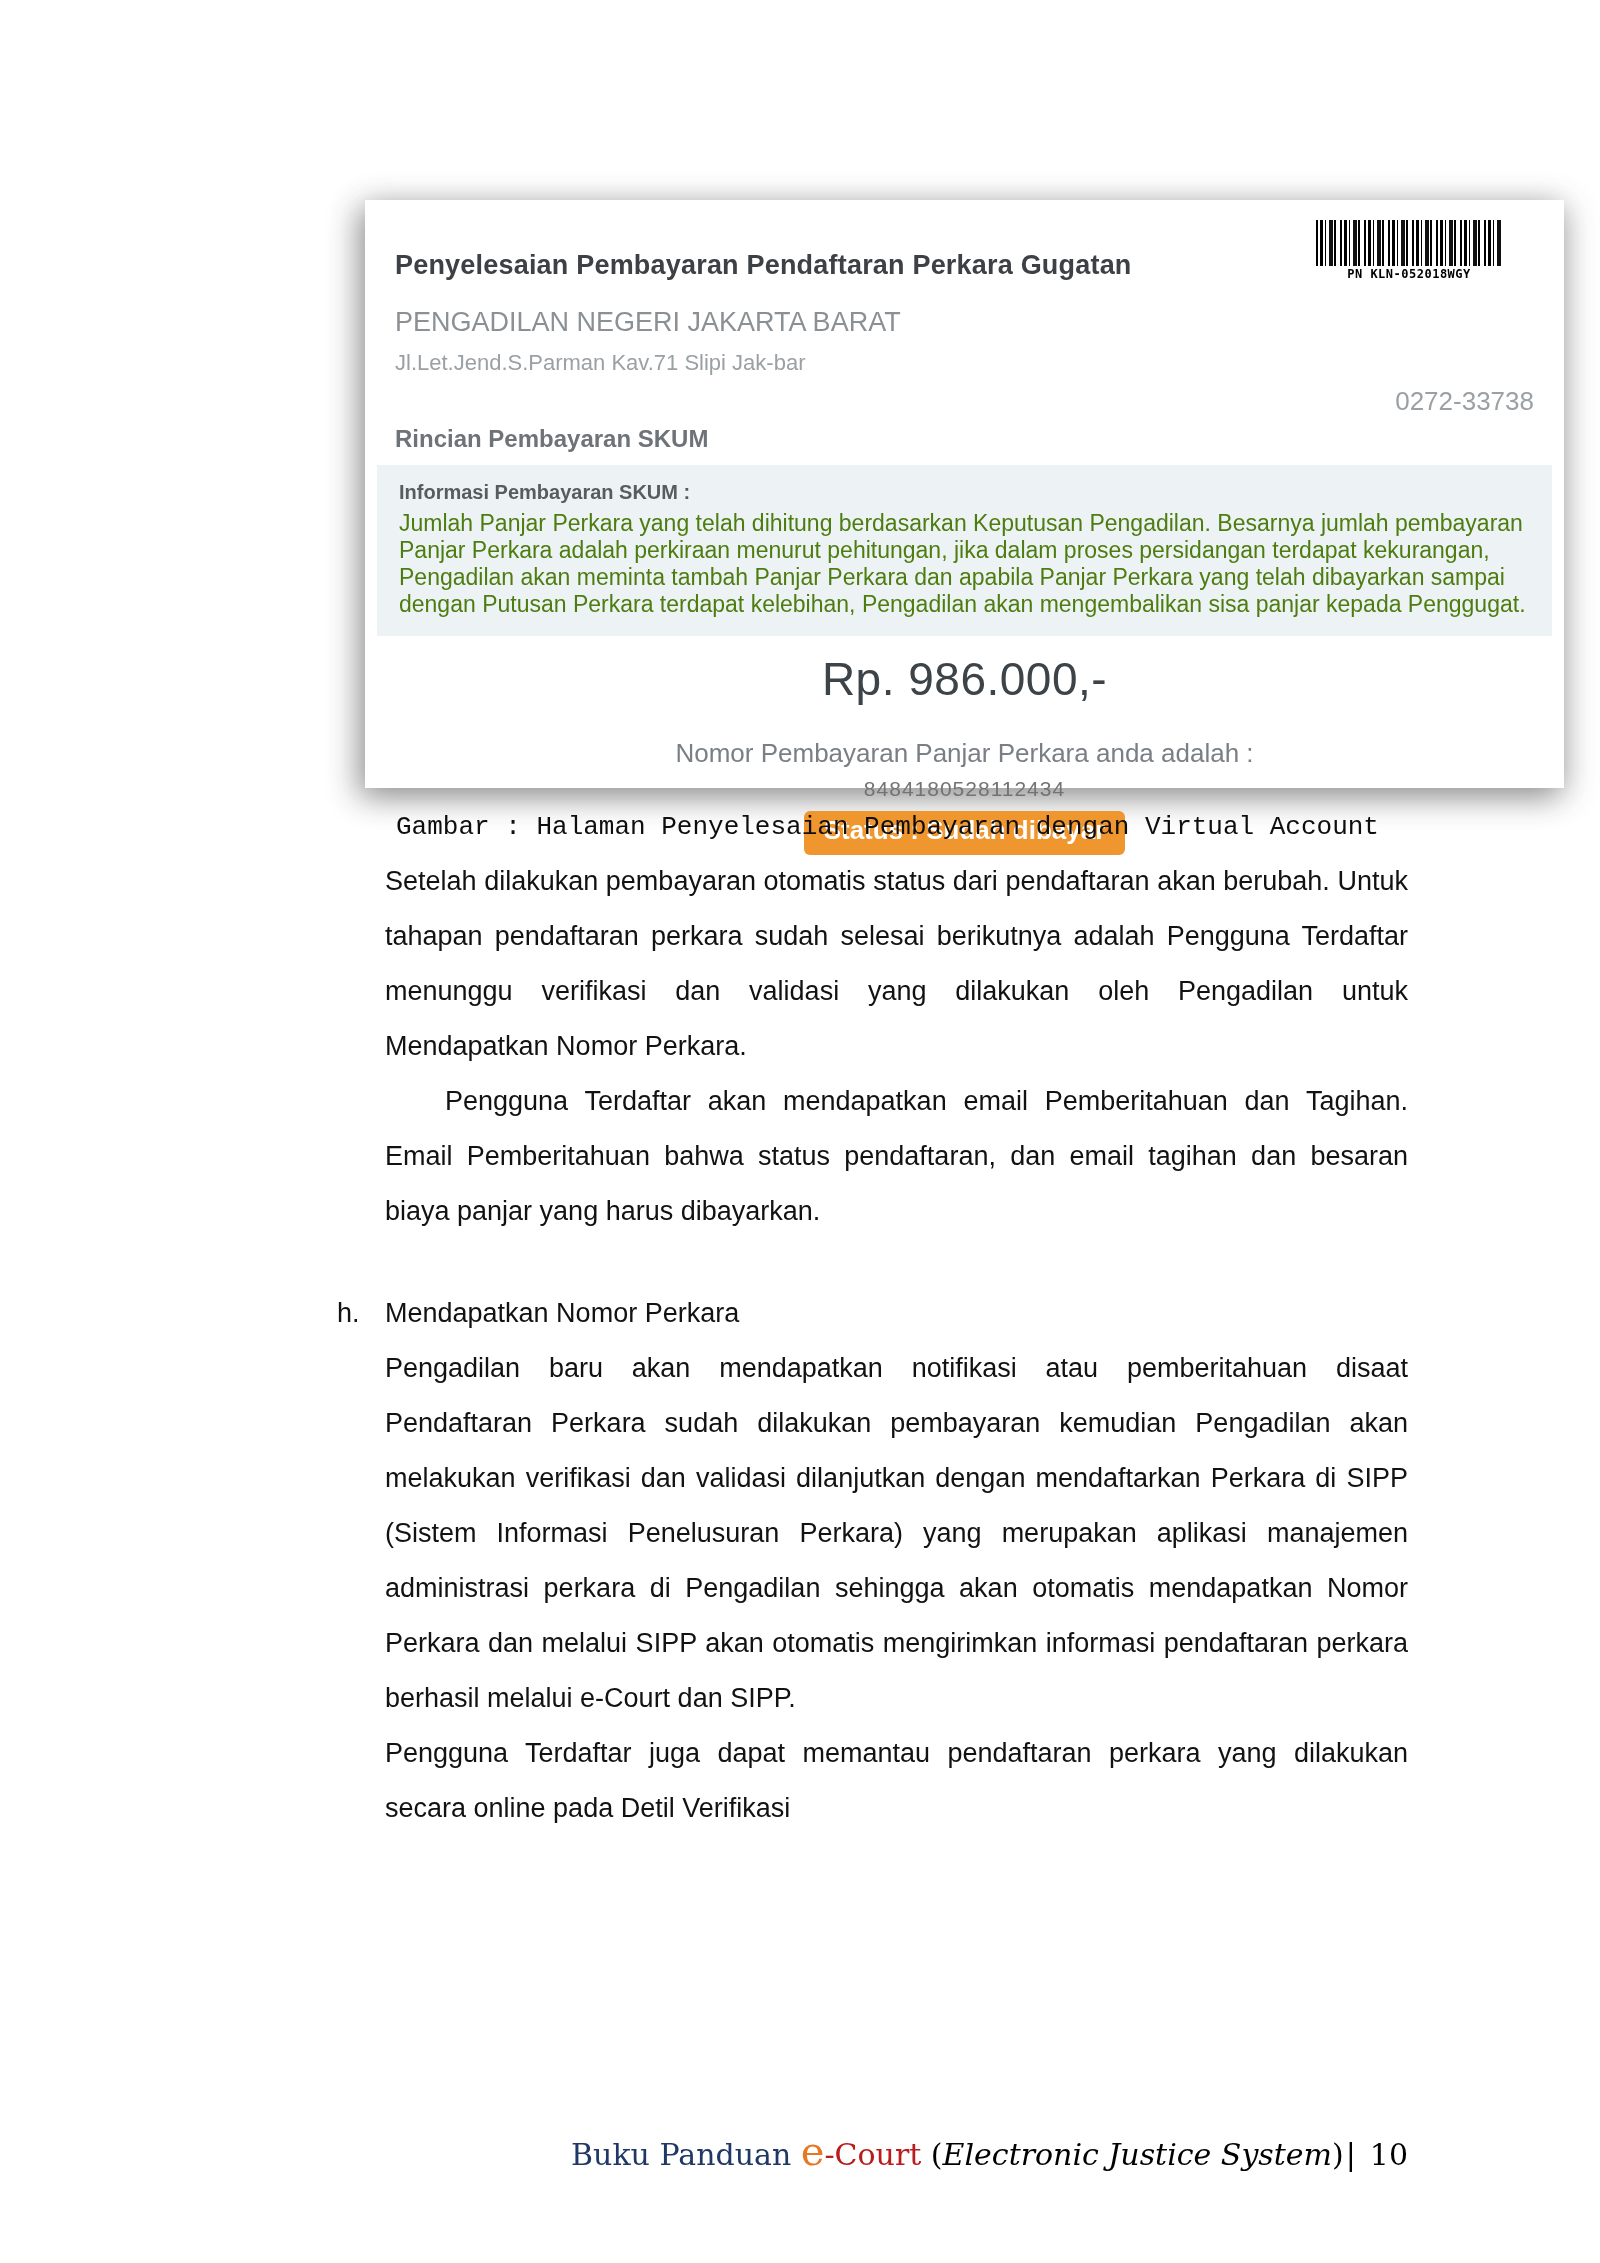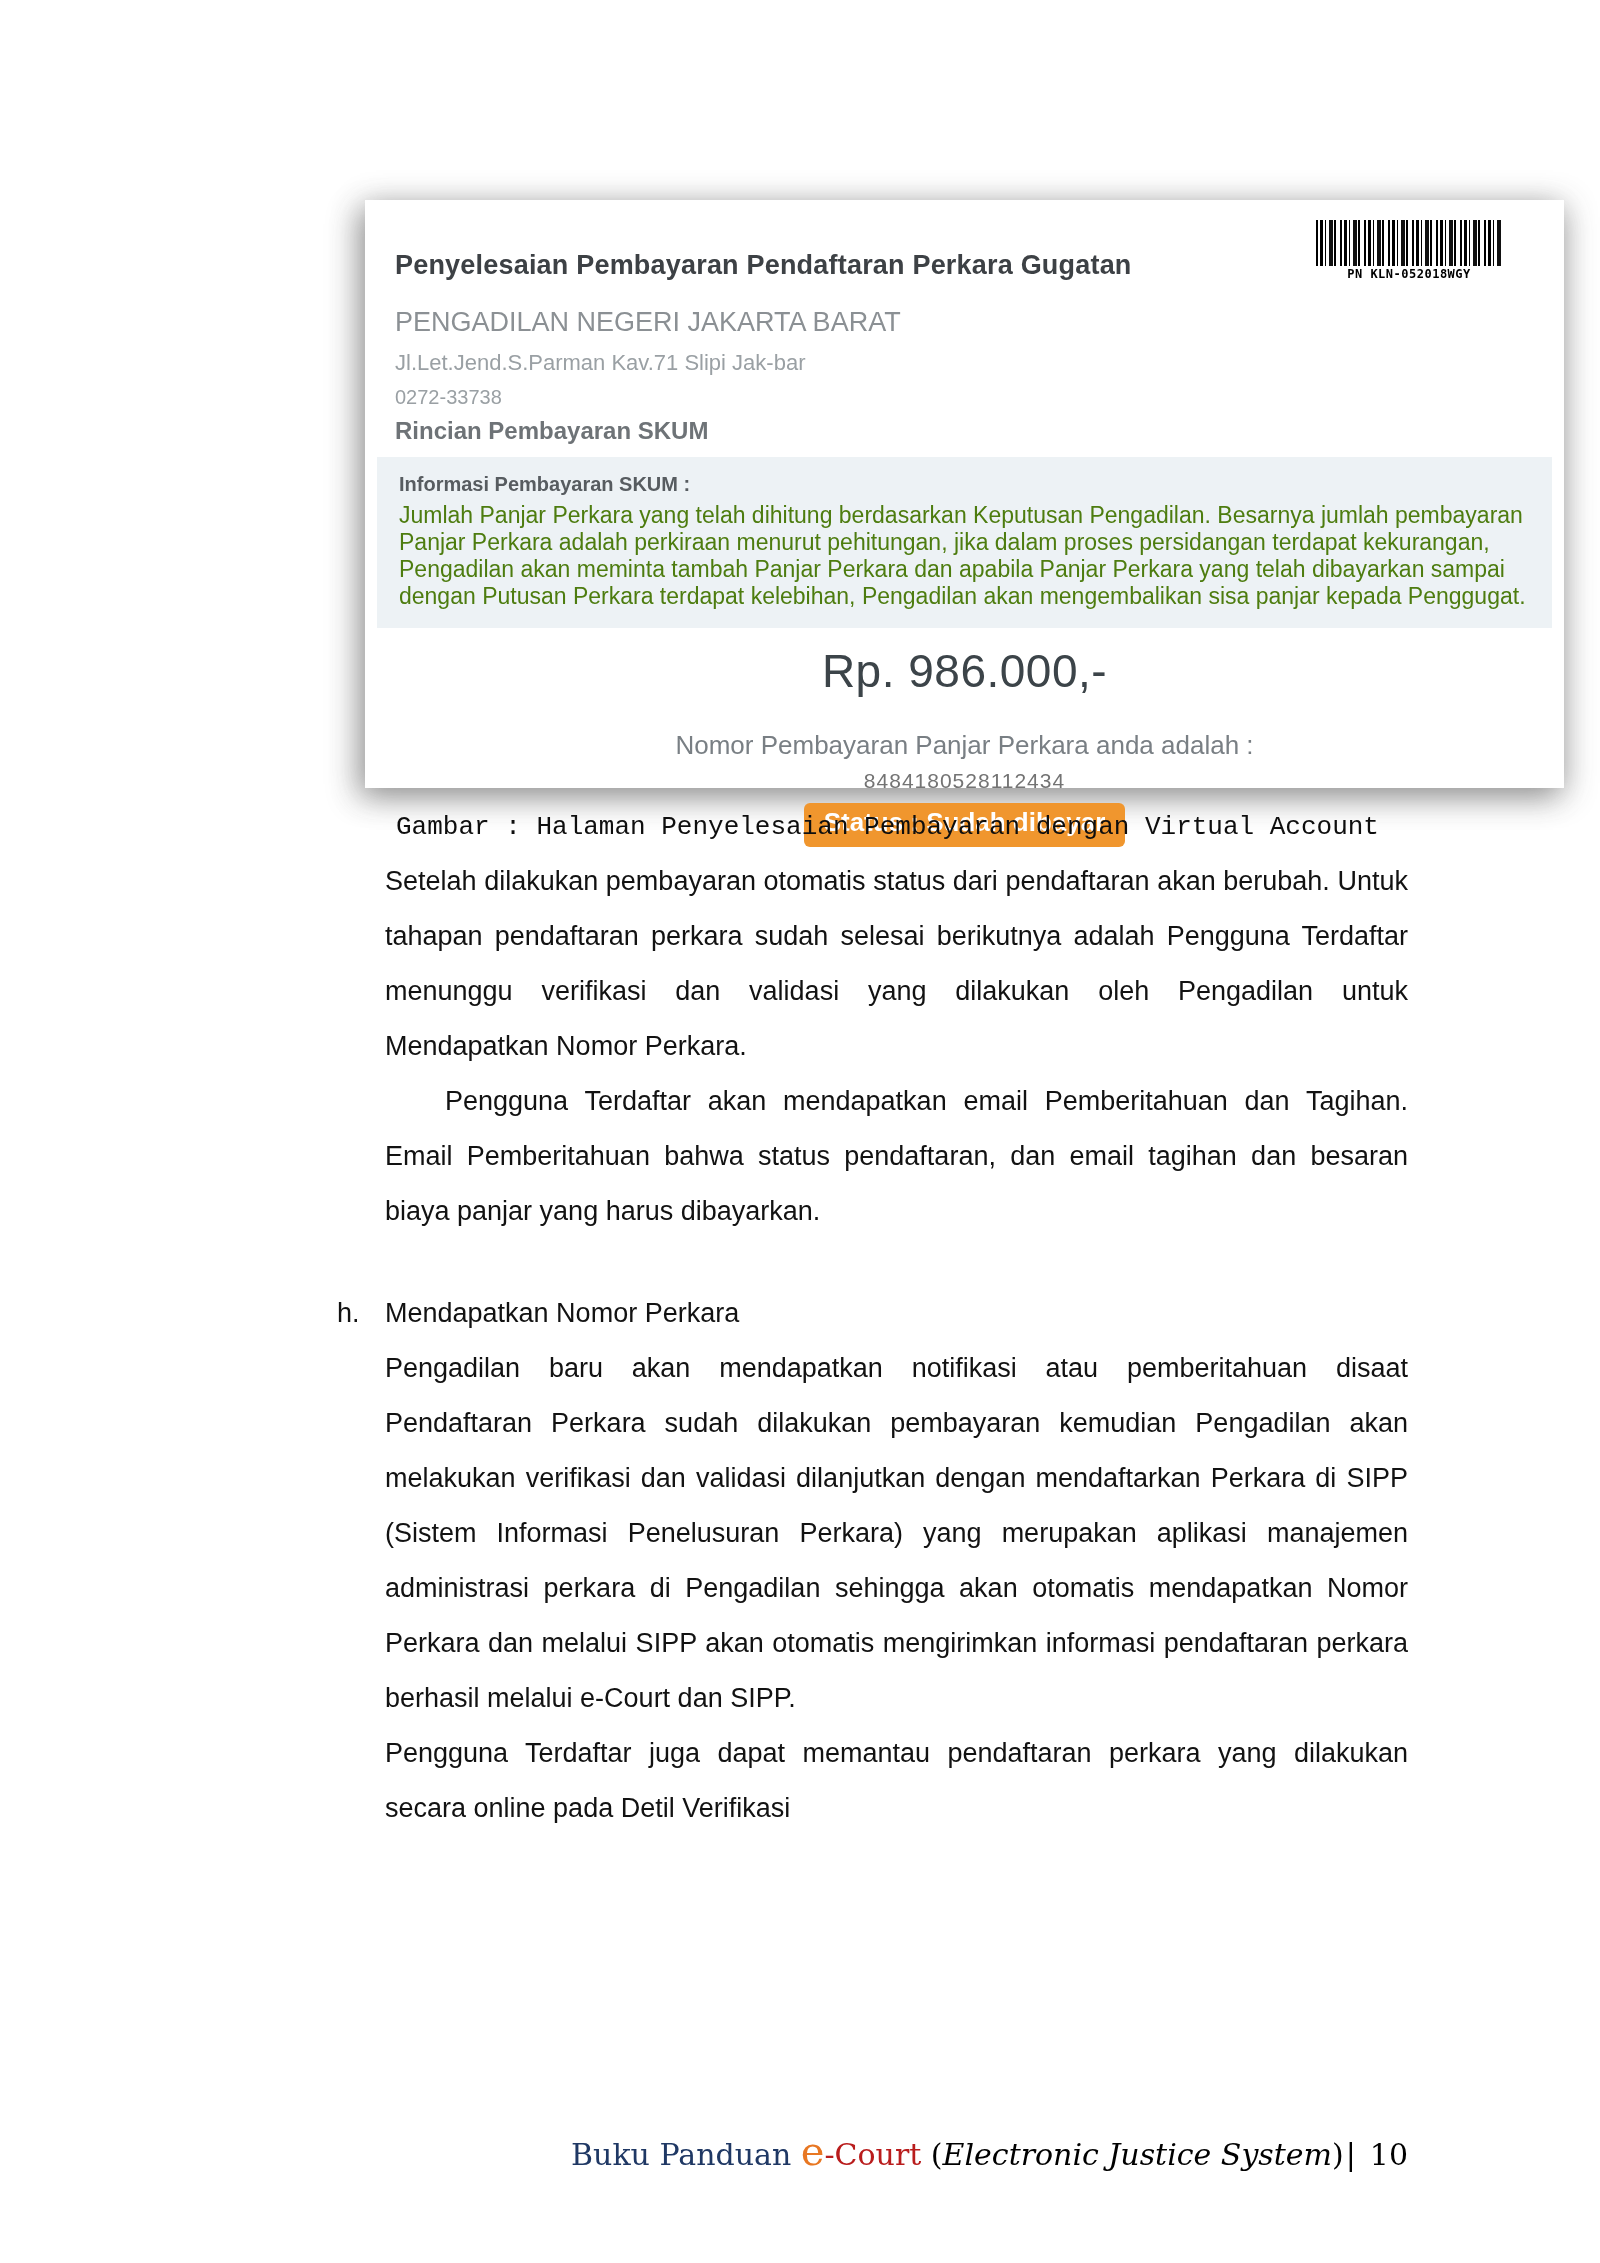--- a/index.html
+++ b/index.html
@@ -56,21 +56,21 @@
     font-size: 12px;
     font-weight: 700;
     color: #000;
     letter-spacing: 0.5px;
     margin-top: 1px;
     white-space: nowrap;
   }
   .court-block { margin: 26px 30px 0; }
   .court-name { font-size: 27px; color: #8b9094; margin-bottom: 12px; }
   .court-address { font-size: 22px; color: #9aa0a4; margin-bottom: 10px; }
-  .court-phone { font-size: 20px; color: #9aa0a4; margin-bottom: 8px; }
+  .court-phone { font-size: 26px; color: #9aa0a4; margin-bottom: 8px; text-align: right; }
   .court-section-title { font-size: 24px; font-weight: 700; color: #6e7377; }
 
   .info-box {
     margin: 12px 12px 0;
     background: #edf2f5;
     padding: 16px 22px 18px;
   }
   .info-box-title {
     font-size: 20px;
     font-weight: 700;

